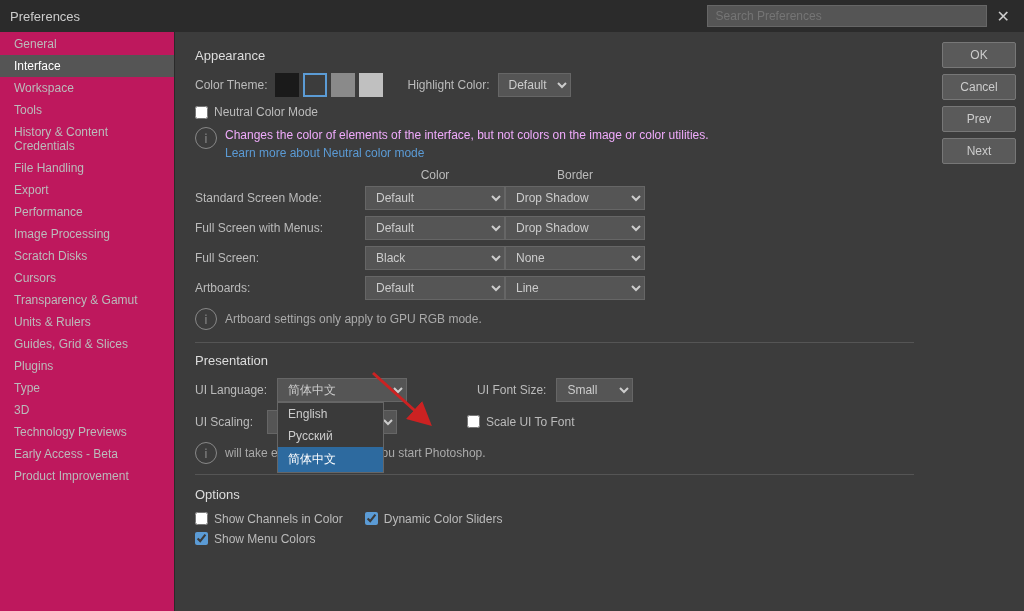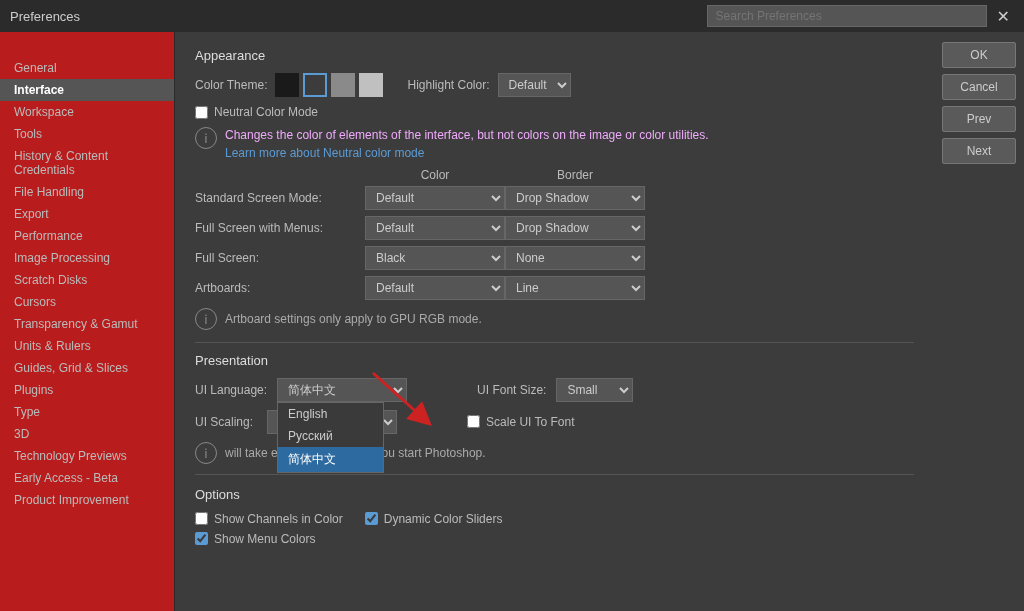--- a/index.html
+++ b/index.html
@@ -57,35 +57,34 @@
       cursor: pointer;
       padding: 0 4px;
     }
     .body {
       display: flex;
       flex: 1;
       overflow: hidden;
     }
     .sidebar {
       width: 175px;
-      background: #b91c1c;
+      background: #be185d;
       border-right: 1px solid #2a2a2a;
-      padding: 25px 0;
+      padding: 1px 0;
       flex-shrink: 0;
     }
     .sidebar-item {
       padding: 4px 14px;
       cursor: pointer;
       color: #bbb;
       font-size: 12px;
     }
     .sidebar-item.active {
       background: #555;
       color: #fff;
-      font-weight: bold;
     }
     .main-content {
       flex: 1;
       padding: 16px 20px;
       overflow-y: auto;
       position: relative;
     }
     .right-buttons {
       width: 90px;
       padding: 10px 8px;

